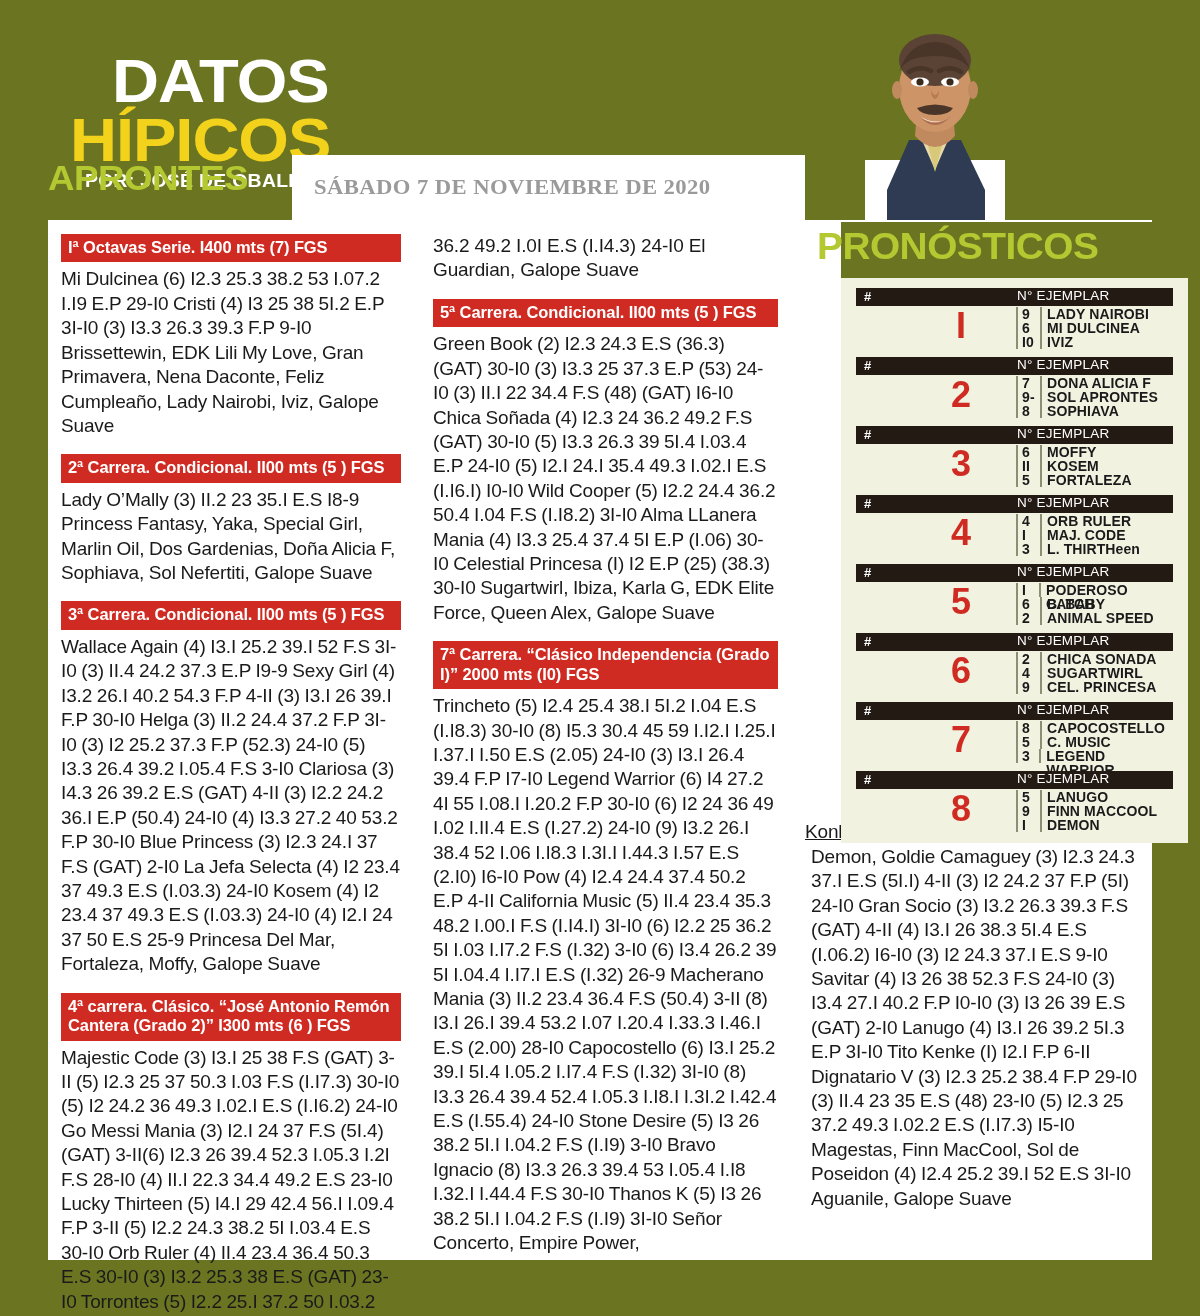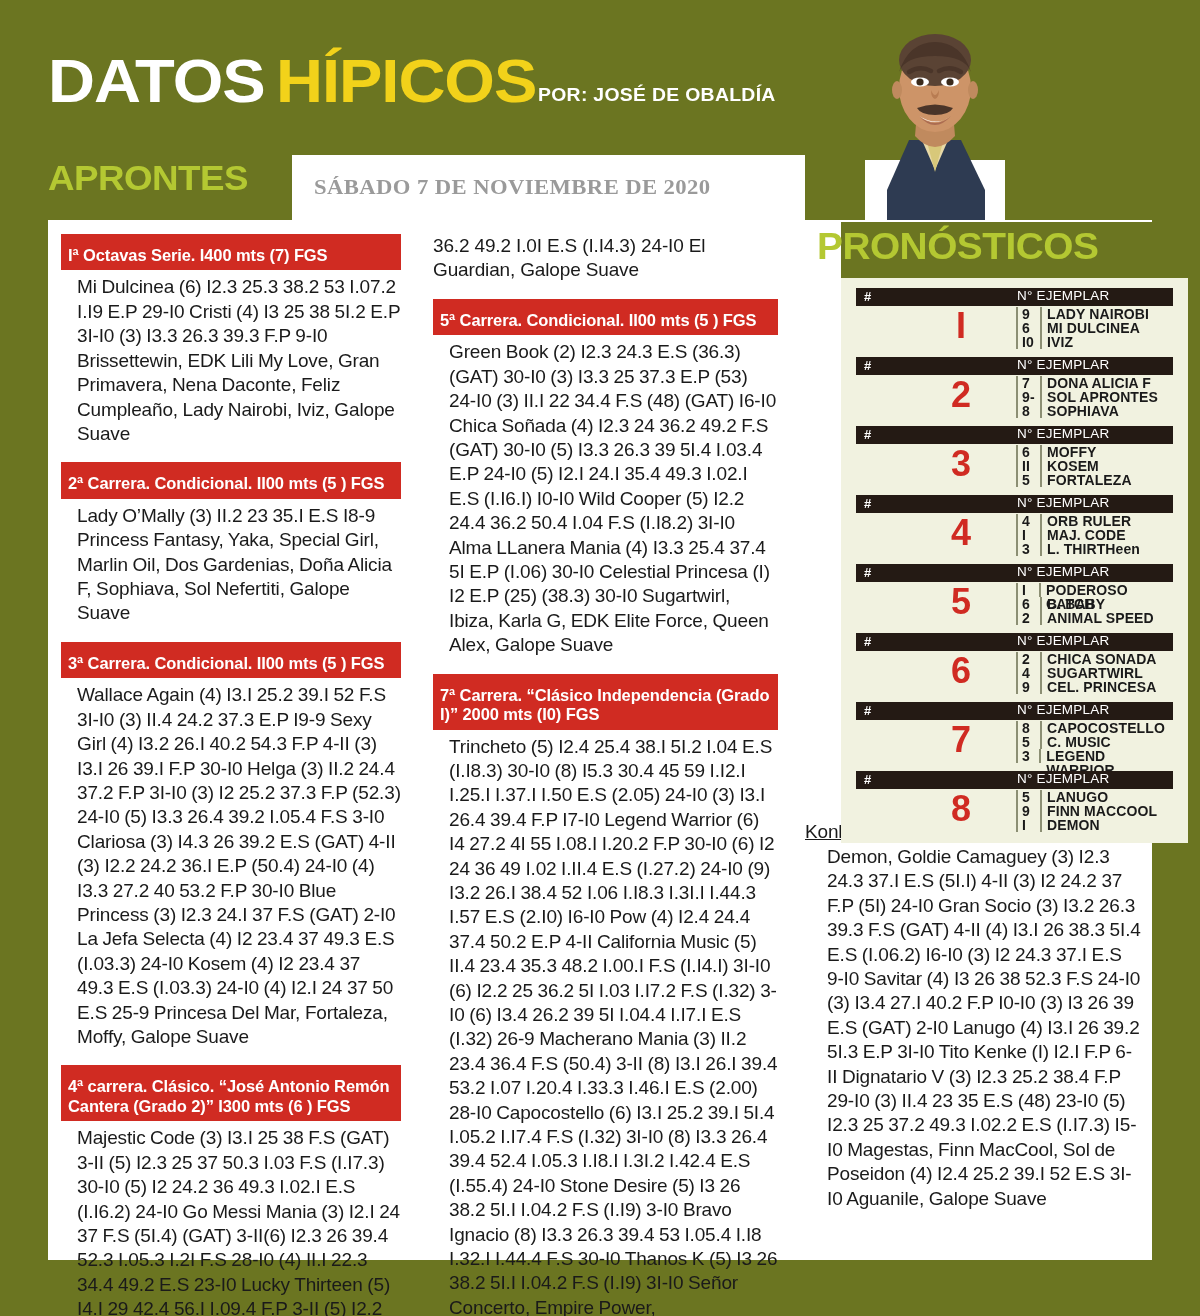--- a/index.html
+++ b/index.html
@@ -7,21 +7,21 @@
     width:1200px;height:1316px;
     background:#6b7521;
     font-family:"Liberation Sans", sans-serif;
     overflow:hidden;
     position:relative;
   }
   .page{position:relative;width:1200px;height:1316px;}
 
   
   .masthead{position:absolute;left:0;top:0;width:1200px;height:220px;}
-  .title-row{position:absolute;left:48px;top:52px;display:flex;align-items:flex-end;}
+  .title-row{position:absolute;left:48px;top:52px;display:flex;align-items:flex-end;flex-direction:column;}
   .t-datos{
     font-size:62px;font-weight:bold;color:#ffffff;letter-spacing:-1px;
     line-height:0.95;font-family:"Liberation Sans", sans-serif;
     transform:scaleX(1.05);transform-origin:left bottom;
   }
   .t-hipicos{
     font-size:62px;font-weight:bold;color:#f2d21a;letter-spacing:-1px;
     line-height:0.95;margin-left:22px;transform:scaleX(1.05);transform-origin:left bottom;
   }
   .t-por{
@@ -53,32 +53,32 @@
   }
   
   .col{position:absolute;top:14px;}
   .col1{left:13px;width:340px;}
   .col2{left:385px;width:345px;}
   .col3{left:763px;width:330px;}
 
   .racehdr{
     background:#d02b22;color:#ffffff;
     font-size:16.5px;font-weight:bold;
-    padding:12px 7px 5px 7px;
+    padding:4px 7px 5px 7px;
     line-height:1.18;
     letter-spacing:-0.1px;
     margin-bottom:5px;
     transform:scaleX(1.0);
   }
   .racebody{
     color:#1a1a1a;
     font-size:19px;
     line-height:1.285;
     letter-spacing:-0.15px;
-    margin:0 0 16px 16px;
+    margin:0 0 16px 0;
     text-align:left;
     word-spacing:-0.5px;
   }
   .racebody.last{margin-bottom:0;}
   .contbody{
     color:#1a1a1a;font-size:19px;line-height:1.285;letter-spacing:-0.15px;
     margin:0 0 16px 0;
   }
 
   

